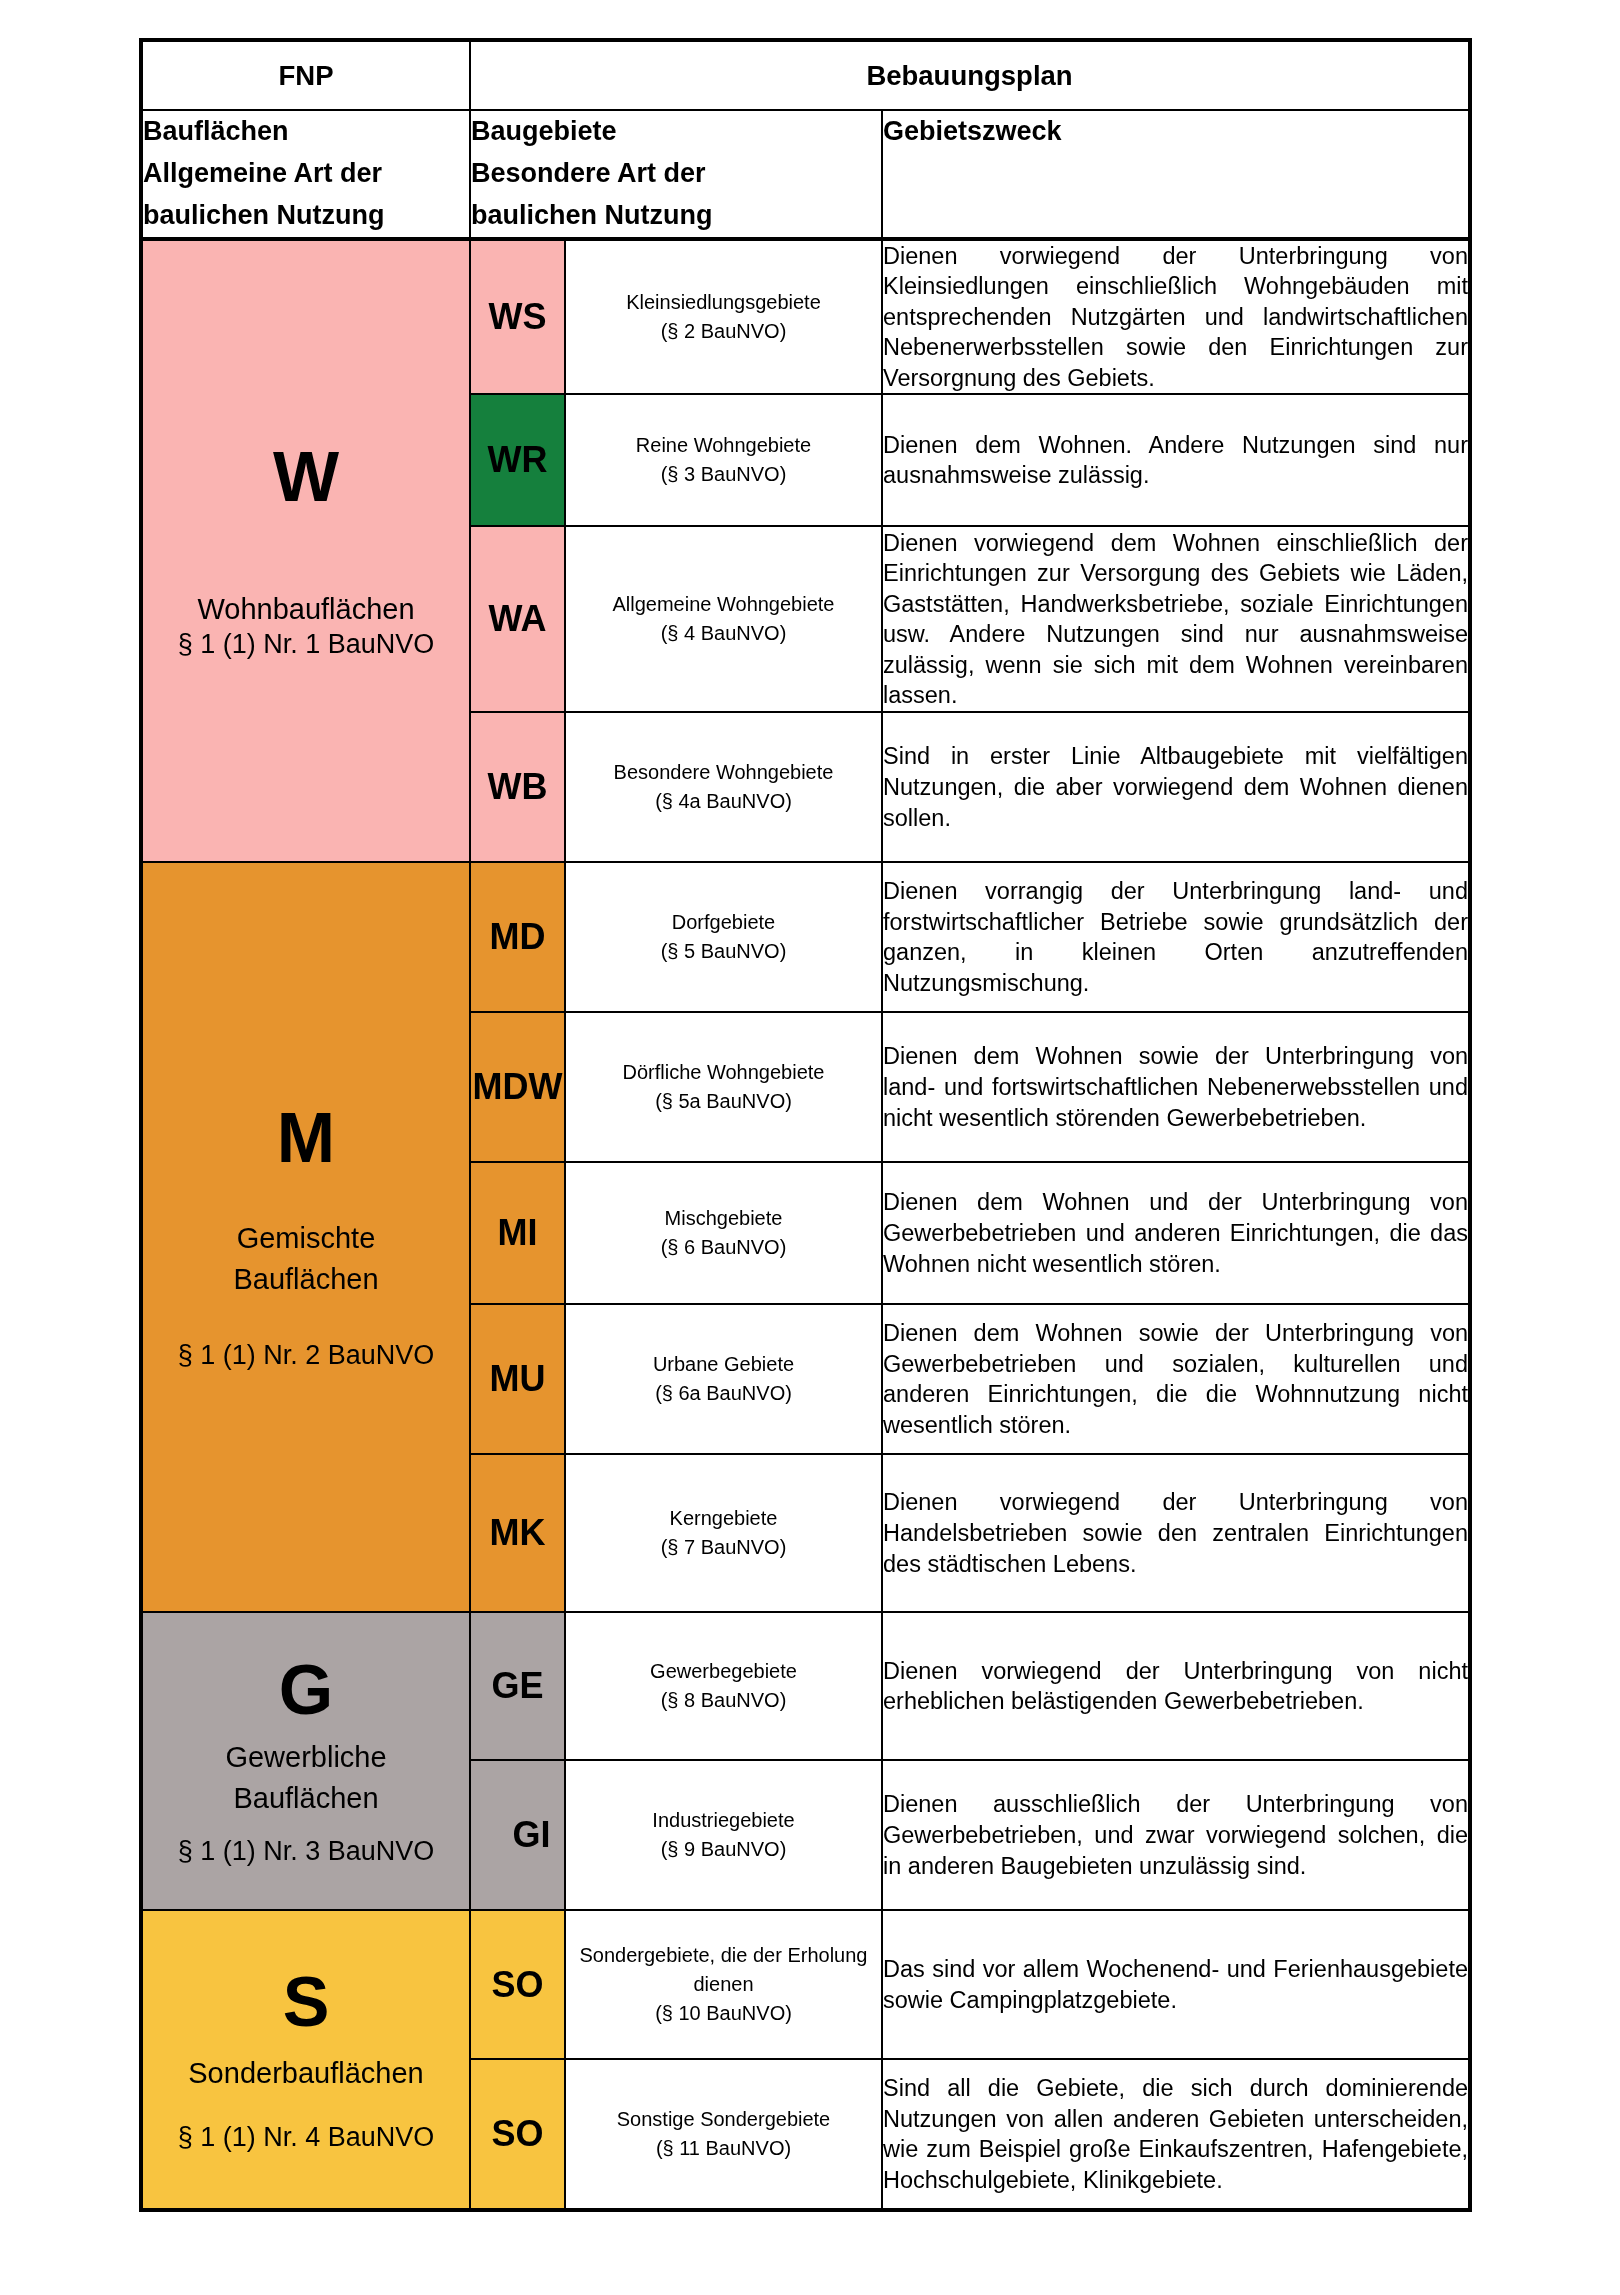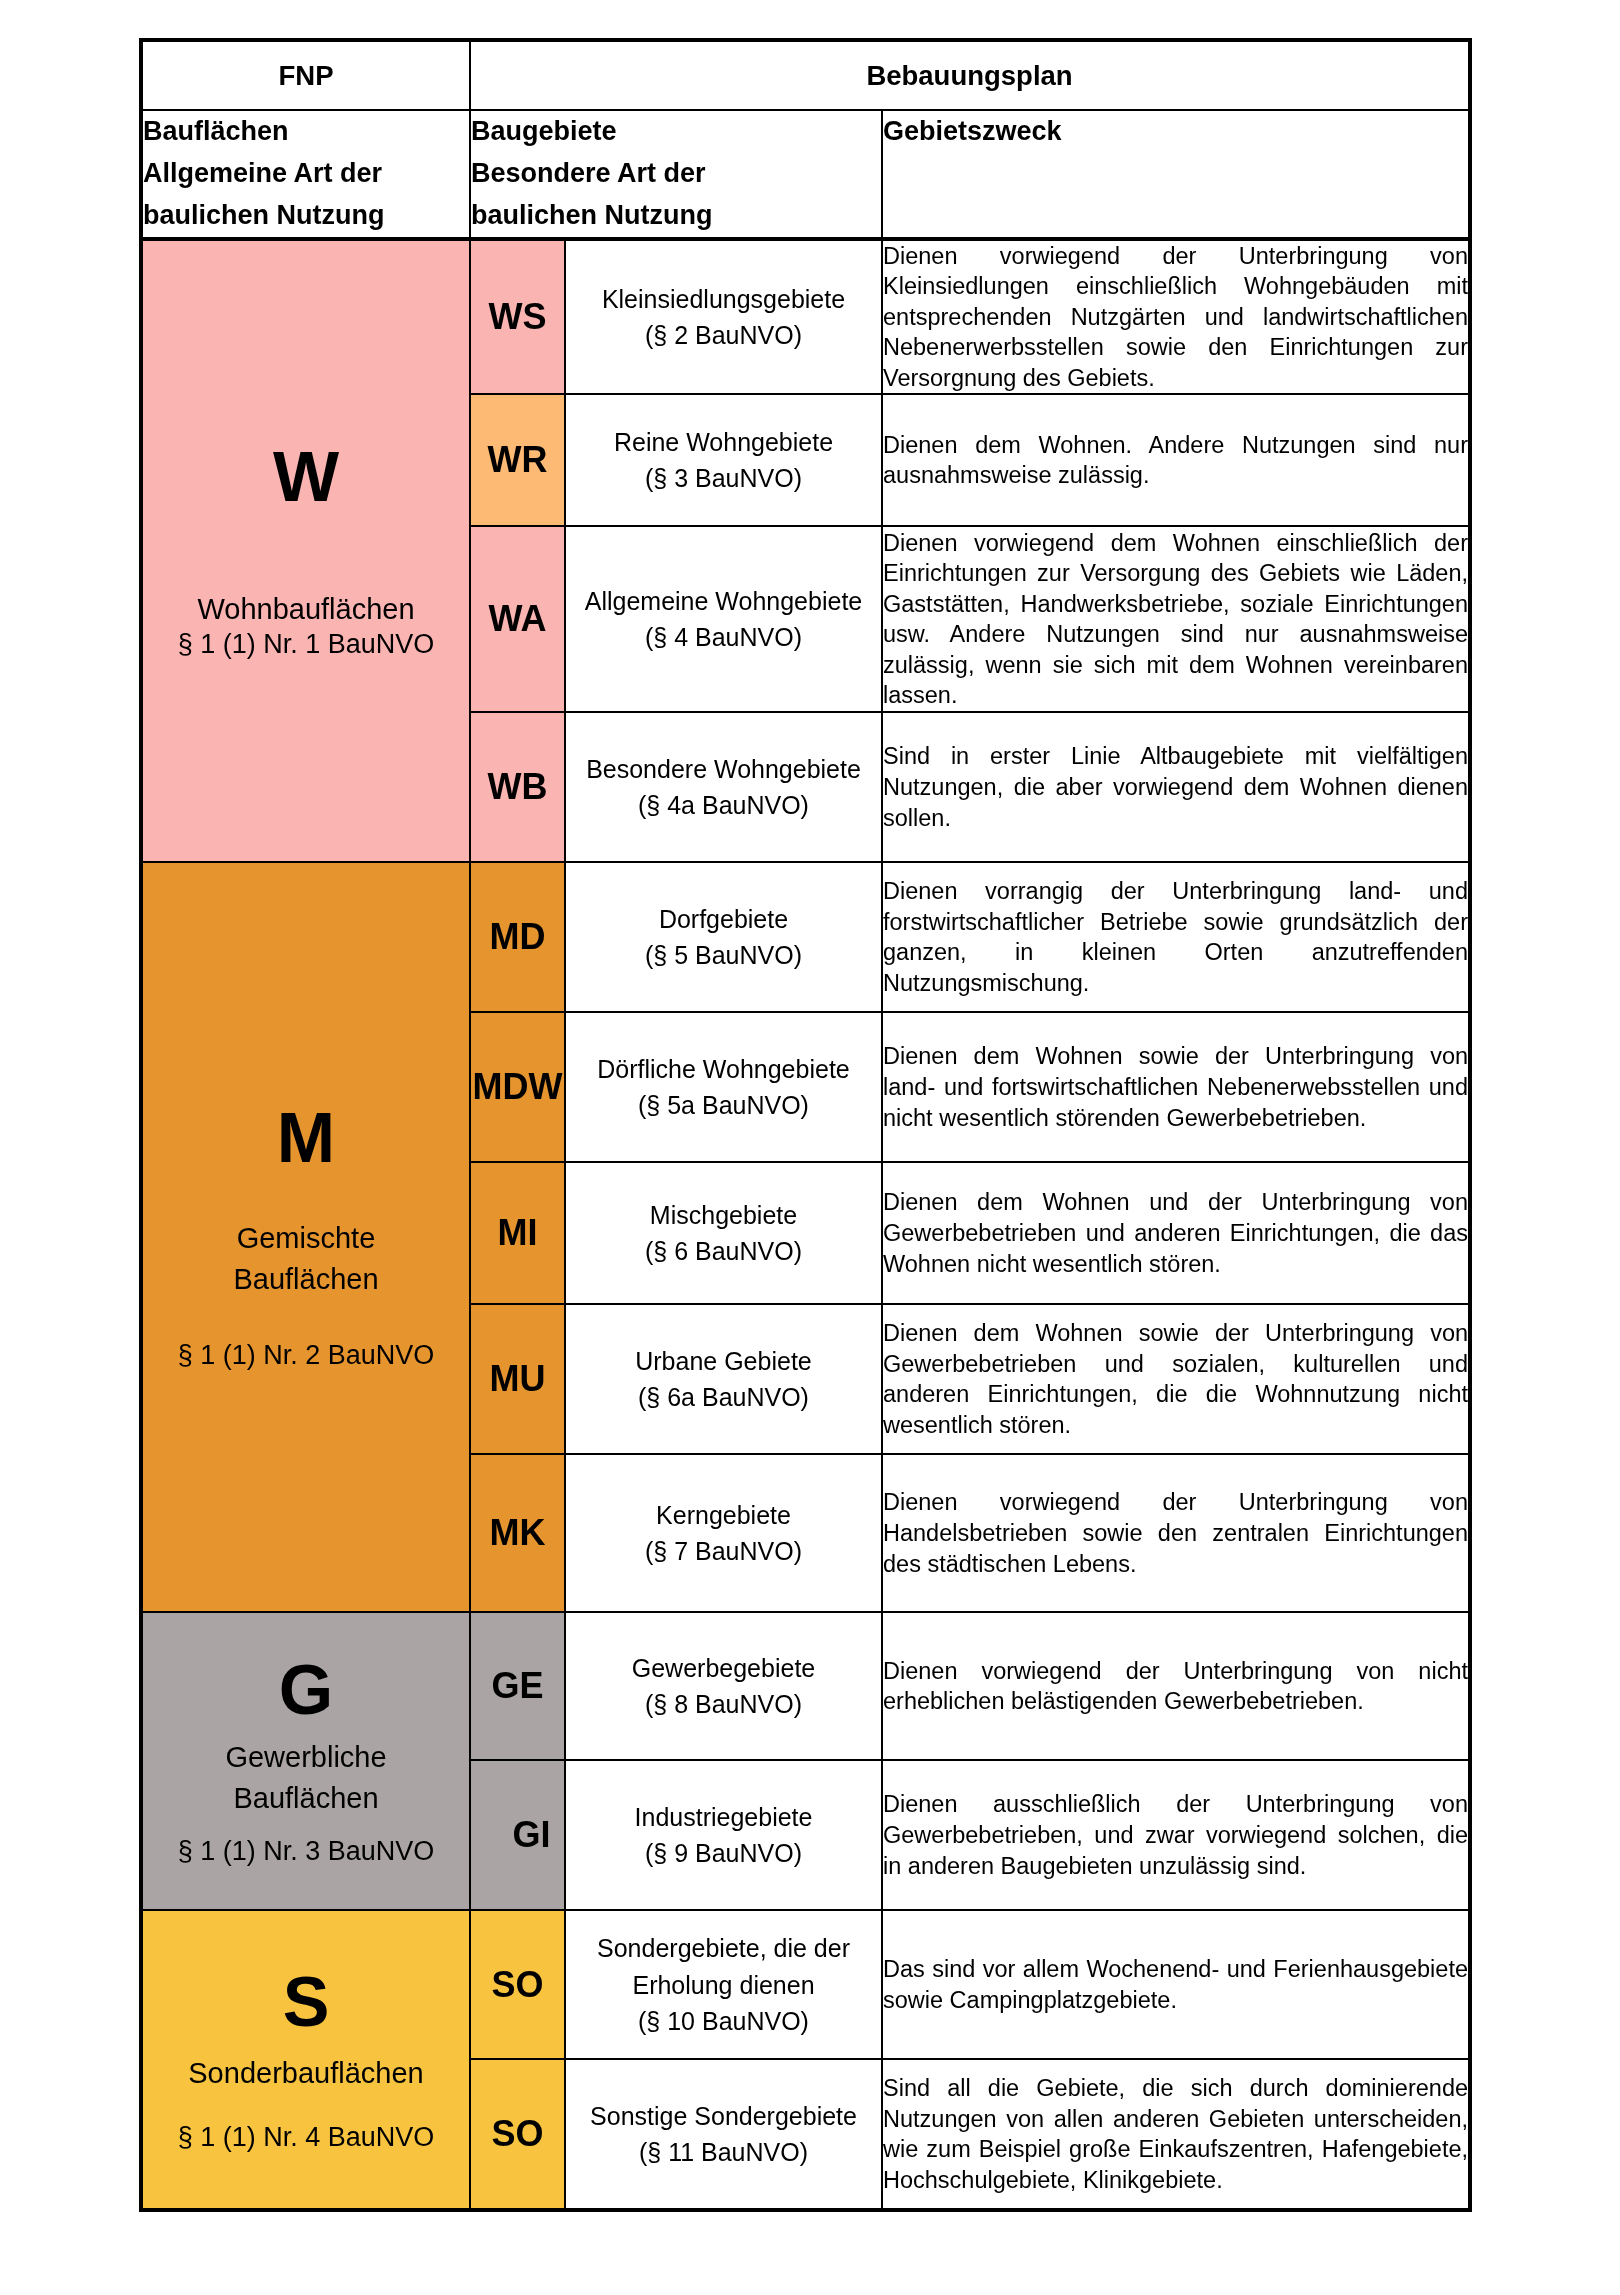--- a/index.html
+++ b/index.html
@@ -36,21 +36,21 @@
   .gletter { font-size:70px; font-weight:bold; line-height:1; }
   .gname   { font-size:29px; line-height:1.4; max-width:251px; }
   .gref    { font-size:27px; }
   .g-w .gletter { margin-bottom:77px; }  .g-w .gref { }
   .g-m .gletter { margin-bottom:45px; }  .g-m .gref { margin-top:41px; }
   .g-g .gletter { margin-bottom:12px; }  .g-g .gref { margin-top:18px; }
   .g-s .gletter { margin-bottom:16px; }  .g-s .gref { margin-top:28px; }
   
   td.code { font-size:36px; font-weight:bold; text-align:center; }
   
-  td.dist { font-size:25px; text-align:center; line-height:1.45; background:#fff; }
+  td.dist { font-size:20px; text-align:center; line-height:1.45; background:#fff; }
   td.dist .distname { max-width:300px; margin:0 auto; }
   
   td.desc {
     font-size:23.5px; line-height:1.3; text-align:justify; vertical-align:top;
     padding:2.4px 6.5px 3.2px 6.5px; background:#fff;
   }
 </style>
 </head>
 <body>
 
@@ -92,21 +92,21 @@
         </div>
       </td>
       <td class="code" style="background-color: rgb(250, 180, 178);">WS</td>
       <td class="dist">
         <div class="distname">Kleinsiedlungsgebiete</div>
         <div>(§ 2 BauNVO)</div>
       </td>
       <td class="desc">Dienen vorwiegend der Unterbringung von Kleinsiedlungen einschließlich Wohngebäuden mit entsprechenden Nutzgärten und landwirtschaftlichen Nebenerwerbsstellen sowie den Einrichtungen zur Versorgnung des Gebiets.</td>
     </tr>
     <tr style="height:132px">
-      <td class="code" style="background-color: #fdba74;">WR</td>
+      <td class="code" style="background-color: #15803d;">WR</td>
       <td class="dist">
         <div class="distname">Reine Wohngebiete</div>
         <div>(§ 3 BauNVO)</div>
       </td>
       <td class="desc">Dienen dem Wohnen. Andere Nutzungen sind nur ausnahmsweise zulässig.</td>
     </tr>
     <tr style="height:186px">
       <td class="code" style="background-color: rgb(250, 180, 178);">WA</td>
       <td class="dist">
         <div class="distname">Allgemeine Wohngebiete</div>

